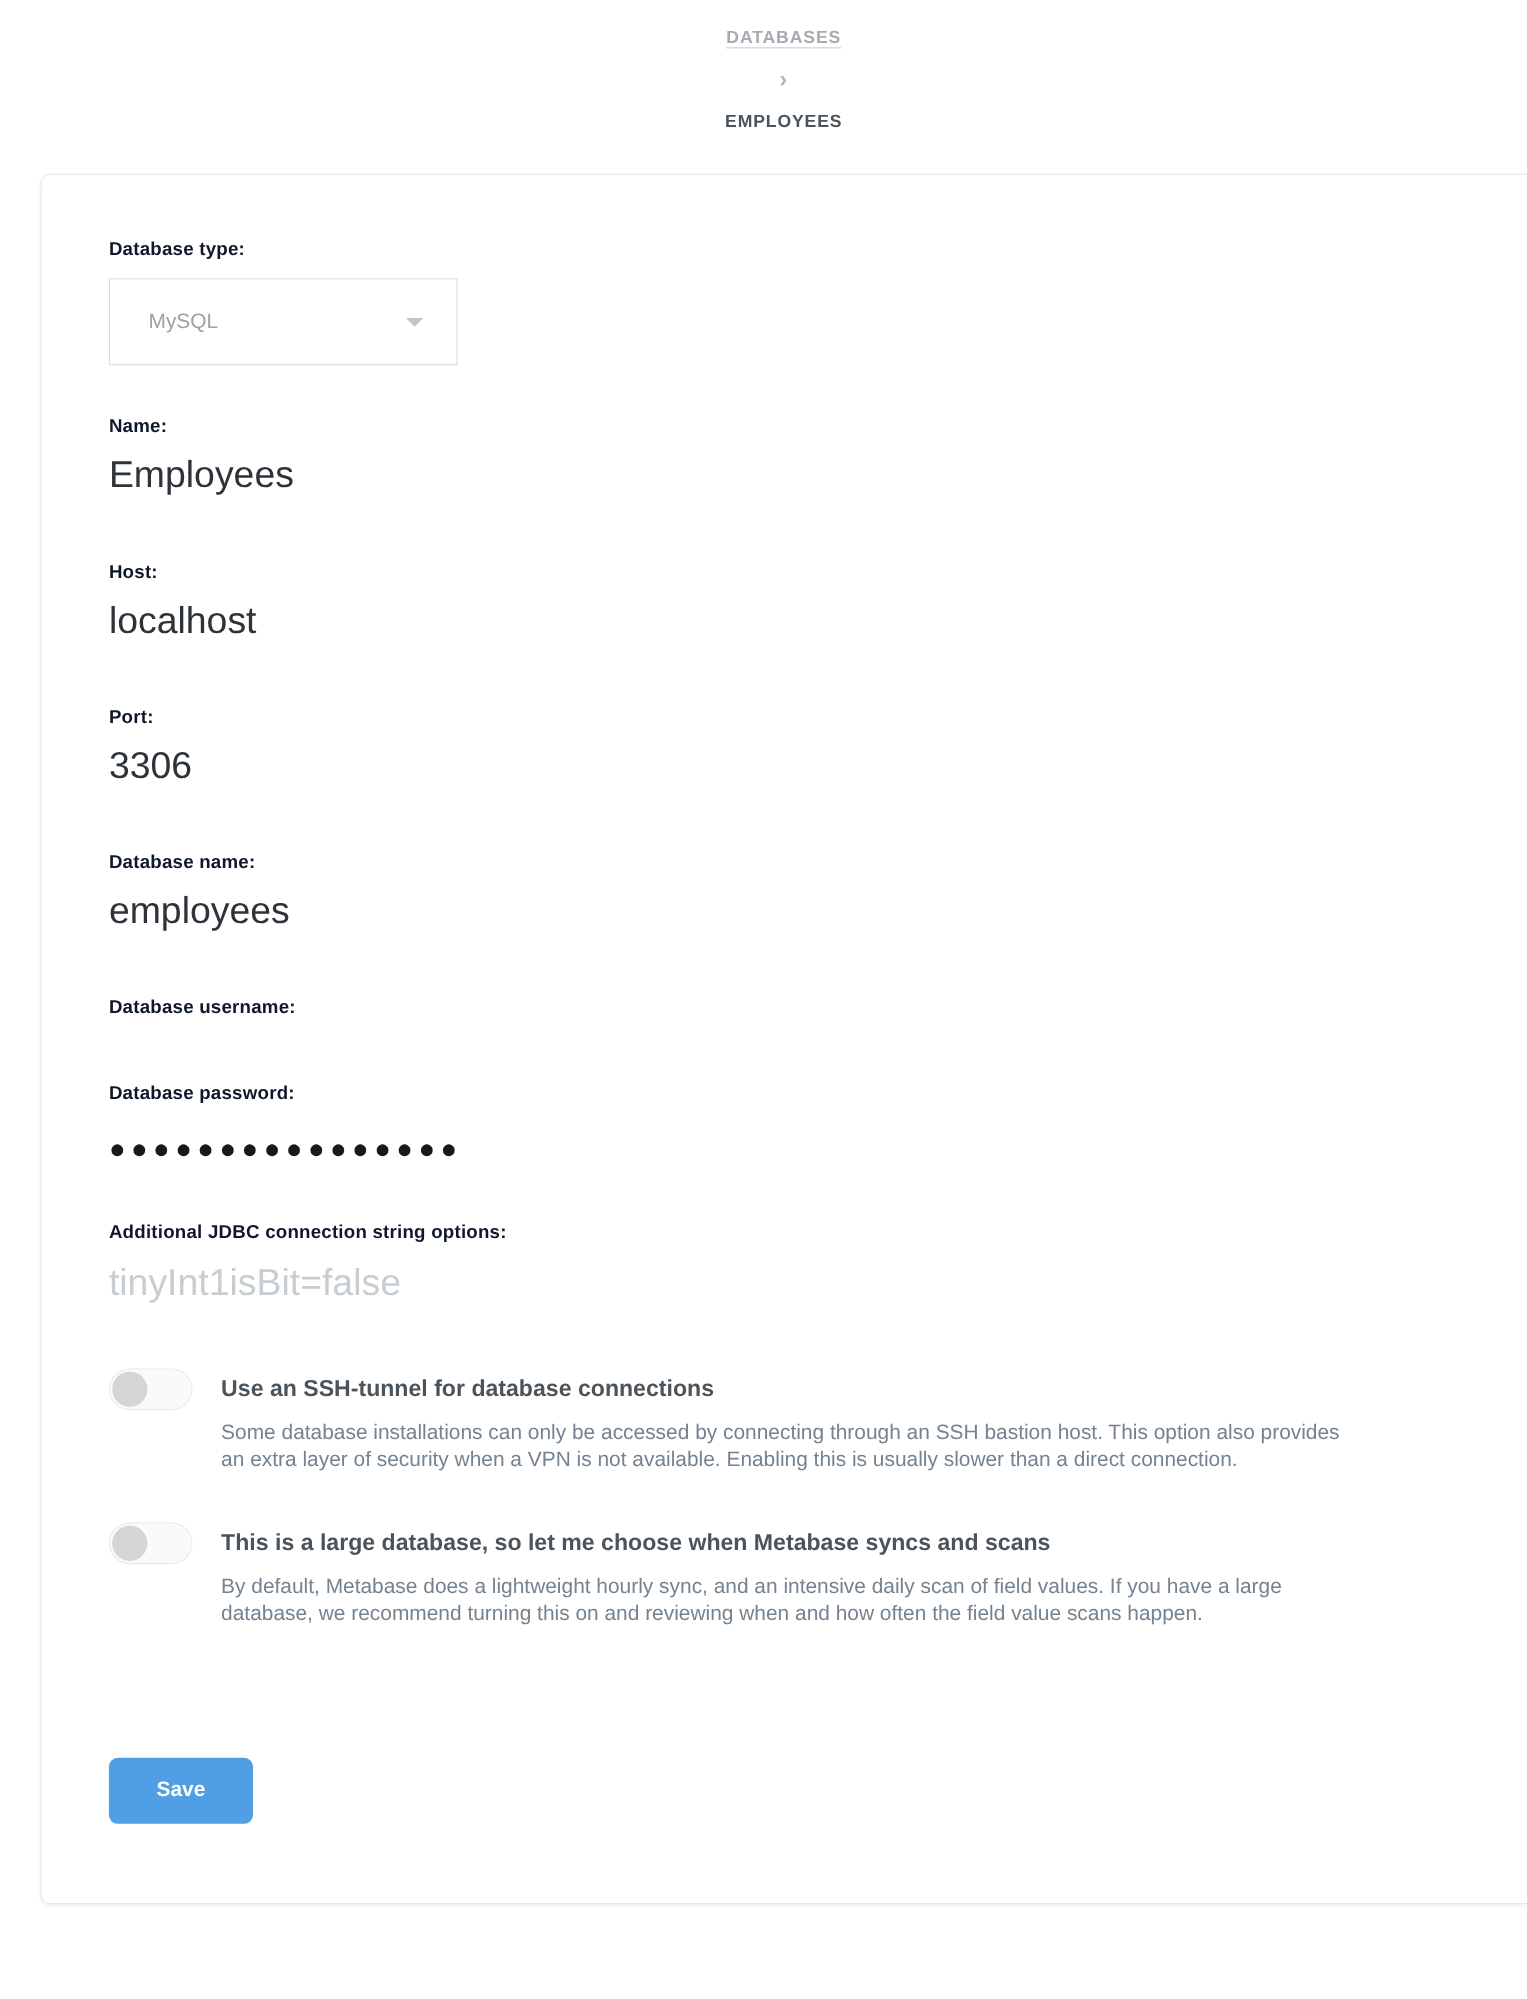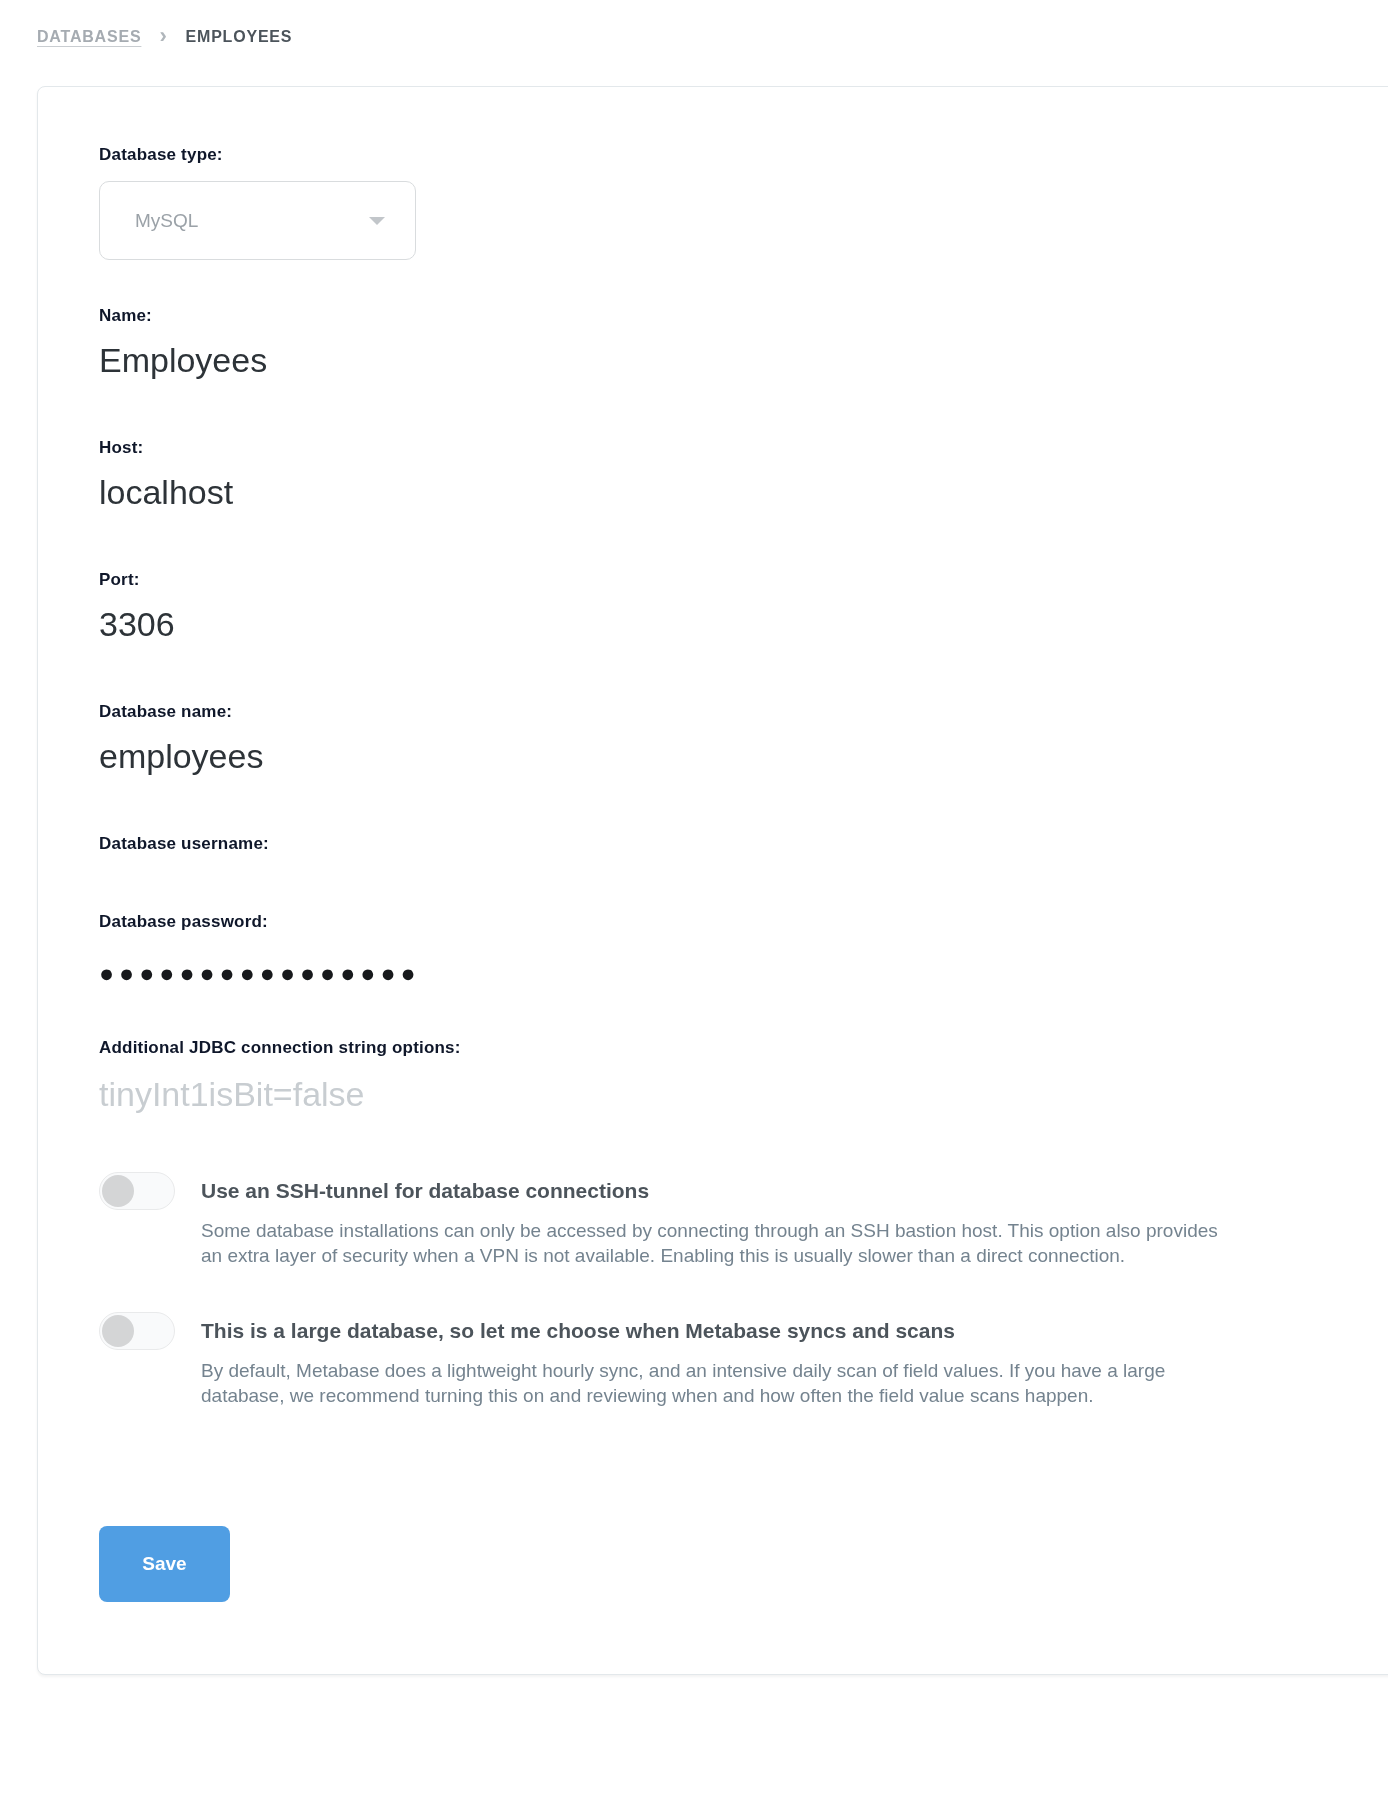--- a/index.html
+++ b/index.html
@@ -14,20 +14,21 @@
 
   
   .breadcrumb {
     display: flex;
     align-items: center;
     gap: 18px;
     margin-bottom: 38px;
     font-size: 16px;
     font-weight: bold;
     letter-spacing: 0.8px;
+    flex-direction: column;
   }
   .crumb-link {
     color: #a5abb1;
     text-decoration: underline;
     text-underline-offset: 4px;
     text-decoration-color: #c9cdd1;
     cursor: pointer;
   }
   .crumb-sep {
     color: #b0b6bb;
@@ -55,21 +56,21 @@
     letter-spacing: 0.2px;
   }
 
   
   .type-group { margin-bottom: 46px; }
   .type-group .field-label { margin-bottom: 16px; }
   .select-box {
     width: 317px;
     height: 79px;
     border: 1px solid #d9dcde;
-    border-radius: 10px;
+    border-radius: 0;
     background: #fff;
     display: flex;
     align-items: center;
     justify-content: space-between;
     padding: 0 30px 0 35px;
     cursor: pointer;
   }
   .select-value { font-size: 19px; color: #9ba2a8; }
   .caret-down {
     width: 0; height: 0;
@@ -150,21 +151,21 @@
   .toggle-desc {
     margin-top: 8px;
     font-size: 19px;
     line-height: 25px;
     color: #74838f;
   }
 
   .save-button {
     margin-top: 74px;
     width: 131px;
-    height: 76px;
+    height: 60px;
     background: #509ee3;
     border: none;
     border-radius: 8px;
     color: #ffffff;
     font-family: inherit;
     font-size: 19px;
     font-weight: bold;
     cursor: pointer;
   }
 </style>

